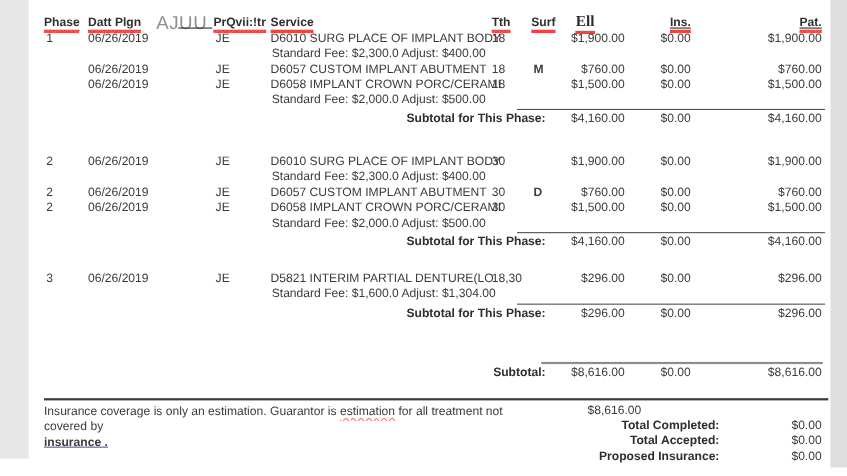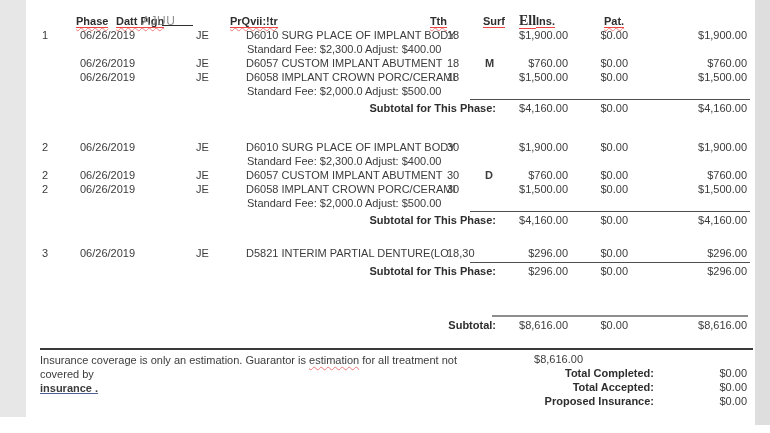--- a/index.html
+++ b/index.html
@@ -17,28 +17,28 @@
   .c{overflow:visible;}
   .c.phase{padding-left:2px;}
   .c.prov{padding-left:2px;}
   .c.surf{padding-left:2px;font-weight:bold;}
   .c.fee,.c.ins,.c.pat{text-align:right;}
   .note{grid-column:5 / 11;padding-left:1px;}
   
   .hdr-row{display:grid;grid-template-columns:40px 62px 52px 52px 201px 36px 17px 68px 60px 119px;
        height:14px;line-height:12px;white-space:nowrap;}
   .hdr{font-weight:bold;color:#2e2e2e;}
-  .hdr .ul{border-bottom:1px solid #ef4444;margin-left:36px;}
+  .hdr .ul{border-bottom:3px solid #ef4444;}
   .sp .ul{text-decoration:underline;text-decoration-style:wavy;text-decoration-color:rgba(235,100,100,.8);
           text-decoration-thickness:1px;text-underline-offset:2px;}
-  .hdr-ajuu{color:#8f8f8f;font-weight:normal;font-size:12px;letter-spacing:.5px;}
+  .hdr-ajuu{color:#8f8f8f;font-weight:normal;font-size:17px;letter-spacing:.5px;}
   .hdr-fee{text-align:center;padding-right:4px;font-family:"Liberation Serif","DejaVu Serif",serif;
            font-size:14px;line-height:12px;}
-  .hdr-ins,.hdr-pat{}
-  .hdr-tth,.hdr-surf{text-align:right;}
+  .hdr-ins,.hdr-pat{text-align:right;text-decoration:underline;}
+  .hdr-tth,.hdr-surf{text-align:left;}
   .stray-underline{position:absolute;left:162px;top:25px;width:31px;height:1px;background:#2e2e2e;}
   
   .rule-phase{margin-left:430px;width:280px;border-top:1px solid #4f4f4f;height:0;}
   .rule-grand{margin-left:452px;width:256px;border-top:2px solid #8d8d8d;height:0;}
   .divider{width:713px;border-top:2px solid #3a3a3a;height:0;}
   
   .sub-label{grid-column:1 / 8;text-align:right;font-weight:bold;padding-right:4px;color:#2e2e2e;}
   .sub-row{padding-top:2px;}
   .spacer-a{height:25px;} .spacer-b{height:19px;} .spacer-c{height:1px;}
   .spacer-d{height:36px;} .spacer-e{height:15px;}
@@ -61,20 +61,21 @@
   <div class="gutter-right"></div>
 
   <div class="page">
     <div class="stray-underline"></div>
 
     <div class="hdr-row">
       <span class="c hdr sp"><span class="ul">Phase</span></span>
       <span class="c hdr sp"><span class="ul">Datt Plgn</span></span>
       <span class="c hdr-ajuu">AJUU</span>
       <span class="c hdr sp"><span class="ul">PrQvii:!tr</span></span>
+      <span class="c hdr"><span class="ul">Service</span></span>
       <span class="c hdr hdr-tth sp"><span class="ul">Tth</span></span>
       <span class="c hdr hdr-surf"><span class="ul">Surf</span></span>
       <span class="c hdr hdr-fee"><span class="ul">Ell</span></span>
       <span class="c hdr hdr-ins"><span class="ul">Ins.</span></span>
       <span class="c hdr hdr-pat sp"><span class="ul">Pat.</span></span>
     </div>
 
     <div class="row">
       <span class="c phase">1</span>
       <span class="c date">06/26/2019</span>
@@ -183,20 +184,23 @@
       <span class="c phase">3</span>
       <span class="c date">06/26/2019</span>
       <span class="c"></span>
       <span class="c prov">JE</span>
       <span class="c svc">D5821  INTERIM PARTIAL DENTURE(LO</span>
       <span class="c tth">18,30</span>
       <span class="c surf"></span>
       <span class="c fee">$296.00</span>
       <span class="c ins">$0.00</span>
       <span class="c pat">$296.00</span>
+    </div>
+    <div class="row">
+      <span class="note">Standard Fee: $1,600.0 Adjust: $1,304.00</span>
     </div>
     <div class="spacer-c"></div>
     <div class="rule-phase"></div>
     <div class="row sub-row">
       <span class="sub-label">Subtotal for This Phase:</span>
       <span class="c fee">$296.00</span>
       <span class="c ins">$0.00</span>
       <span class="c pat">$296.00</span>
     </div>
 

